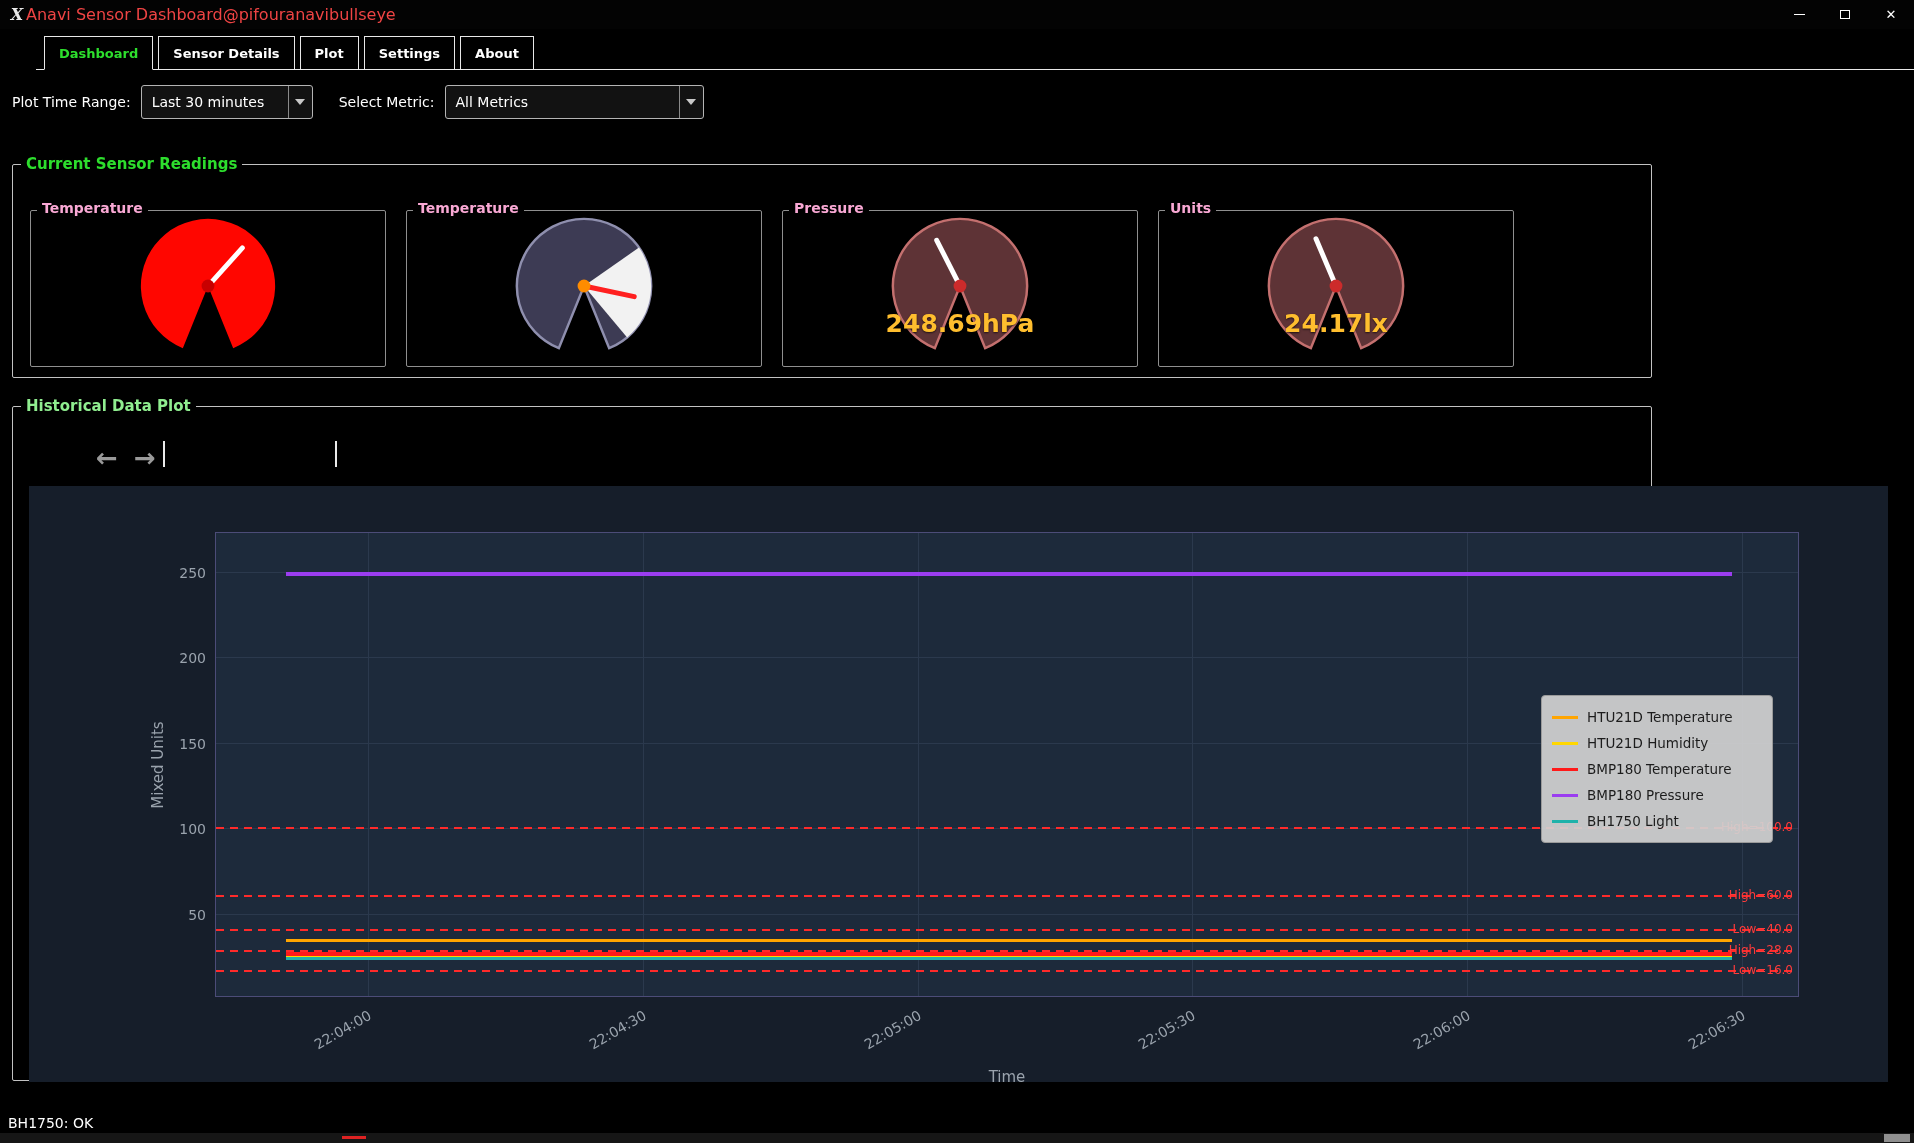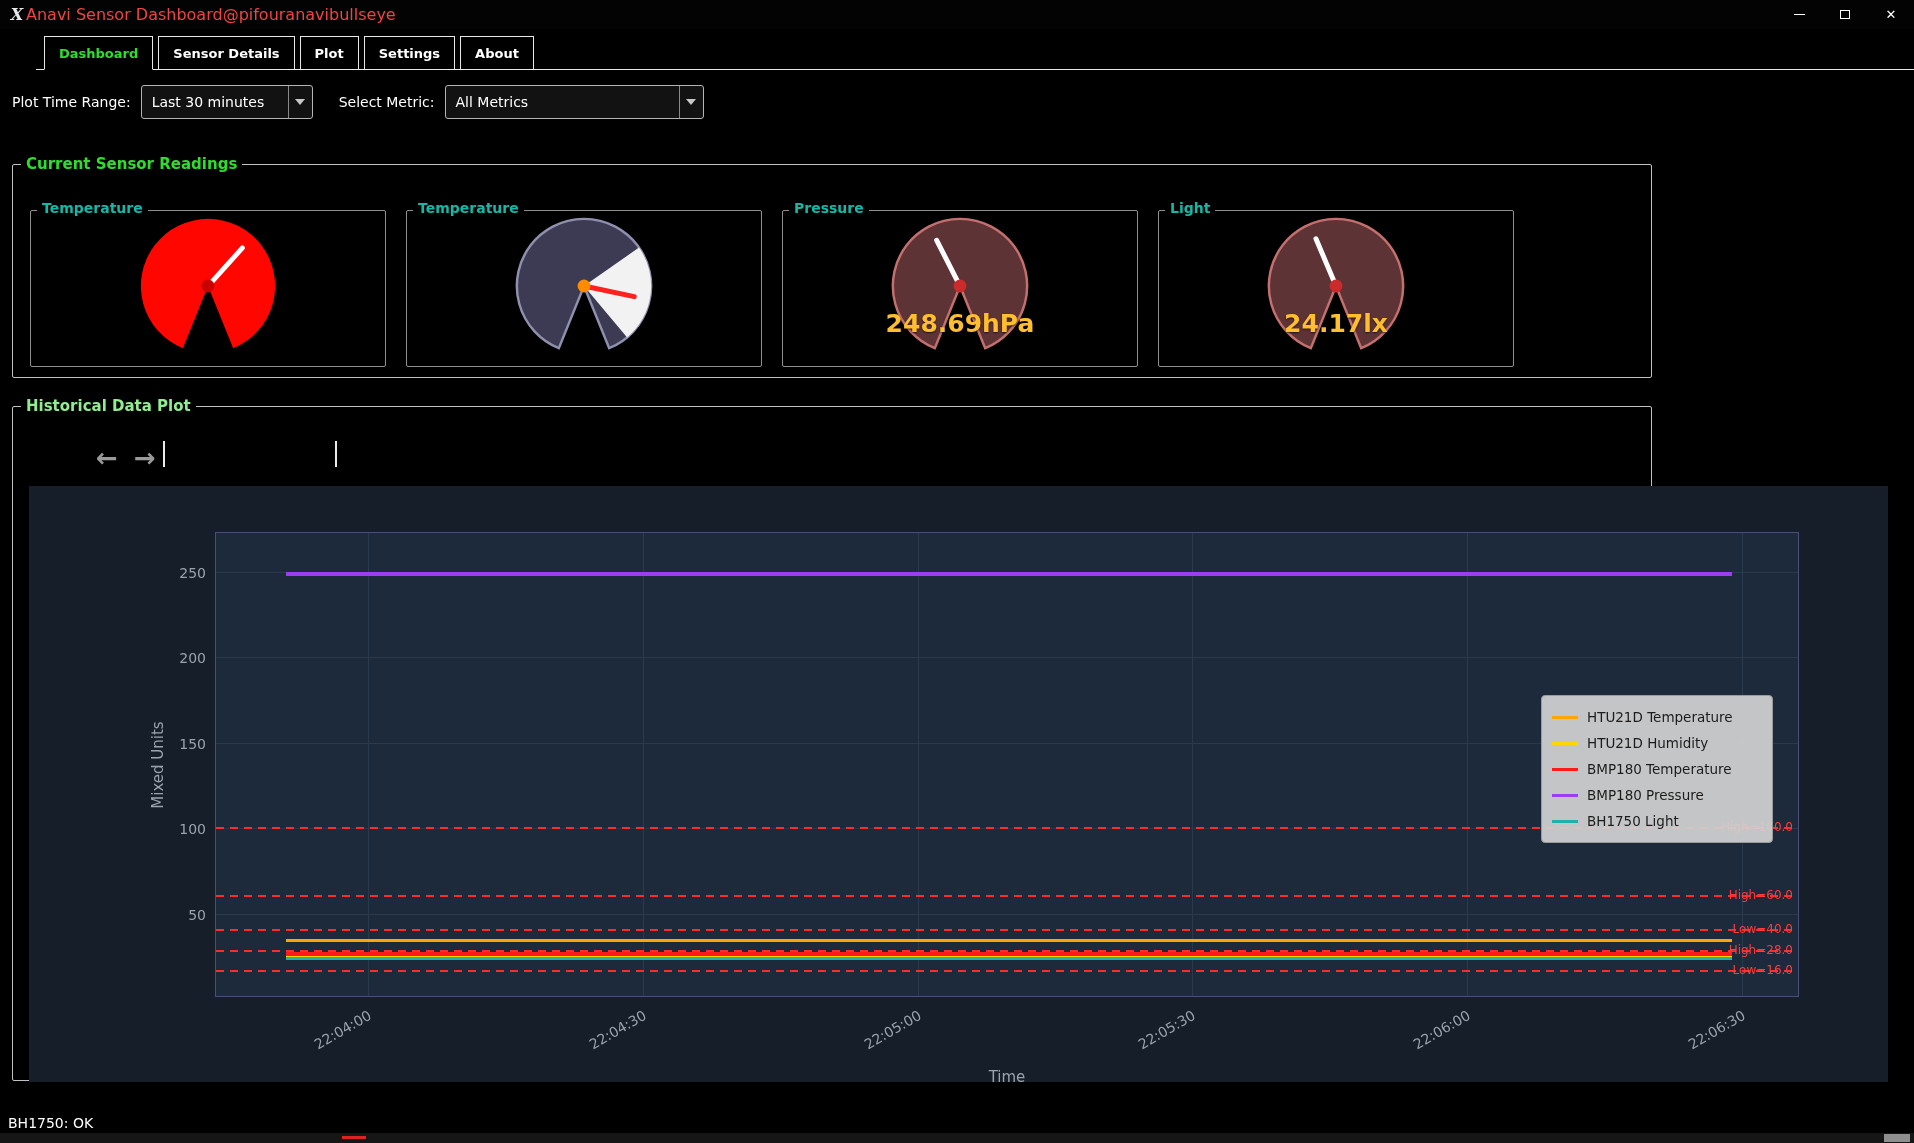--- a/index.html
+++ b/index.html
@@ -46,21 +46,21 @@
   .gb-title { position:absolute; top:-10px; left:8px; background:#000; padding:0 5px;
               font-weight:bold; font-size:15px; }
   .gb-title.green { color:#2dde2d; }
   .gb-title.lightgreen { color:#90ee90; }
 
   
   .gauge-row { position:absolute; left:17px; top:45px; display:flex; gap:20px; }
   .gauge-box { position:relative; width:356px; height:157px; background:#000;
                border:1px solid #8f8f8f; border-radius:2px; }
   .gauge-title { position:absolute; top:-11px; left:6px; background:#000; padding:0 5px;
-                 color:#14b8a6; font-weight:bold; font-size:14px; z-index:3; }
+                 color:#f9a8d4; font-weight:bold; font-size:14px; z-index:3; }
   .gauge-svg { position:absolute; inset:0; width:100%; height:100%; }
   .gauge-value { position:absolute; left:0; right:0; top:98px; text-align:center;
                  font-weight:bold; font-size:25px; color:#ffbe2e; z-index:2;
                  text-shadow:0 1px 2px rgba(0,0,0,.65); }
   .gauge-value.dim { color:#32323f; text-shadow:none; }
 
   
   .nav-btn { position:absolute; top:36px; width:32px; height:30px; color:#9a9a9a;
              font-size:26px; font-weight:bold; line-height:30px; text-align:center; }
   .cursor-bar { position:absolute; top:34px; width:2px; height:26px; background:#eaeaea; }
@@ -170,21 +170,21 @@
         <span class="gauge-title">Pressure</span>
         <svg class="gauge-svg" viewBox="0 0 356 157">
           <path d="M178 76 L203.5 139 A68 68 0 1 0 152.5 139 Z" fill="#5e3336" stroke="#c4706f" stroke-width="2.5"></path>
           <line x1="178" y1="76" x2="154.4" y2="29.7" stroke="#ffffff" stroke-width="5" stroke-linecap="round"></line>
           <circle cx="178" cy="76" r="6.5" fill="#cc2b2b"></circle>
         </svg>
         <div class="gauge-value">248.69hPa</div>
       </div>
 
       <div class="gauge-box">
-        <span class="gauge-title">Light</span>
+        <span class="gauge-title">Units</span>
         <svg class="gauge-svg" viewBox="0 0 356 157">
           <path d="M178 76 L203.5 139 A68 68 0 1 0 152.5 139 Z" fill="#5e3336" stroke="#c4706f" stroke-width="2.5"></path>
           <line x1="178" y1="76" x2="157.7" y2="28.1" stroke="#ffffff" stroke-width="5" stroke-linecap="round"></line>
           <circle cx="178" cy="76" r="6.5" fill="#cc2b2b"></circle>
         </svg>
         <div class="gauge-value">24.17lx</div>
       </div>
 
     </div>
   </div>

